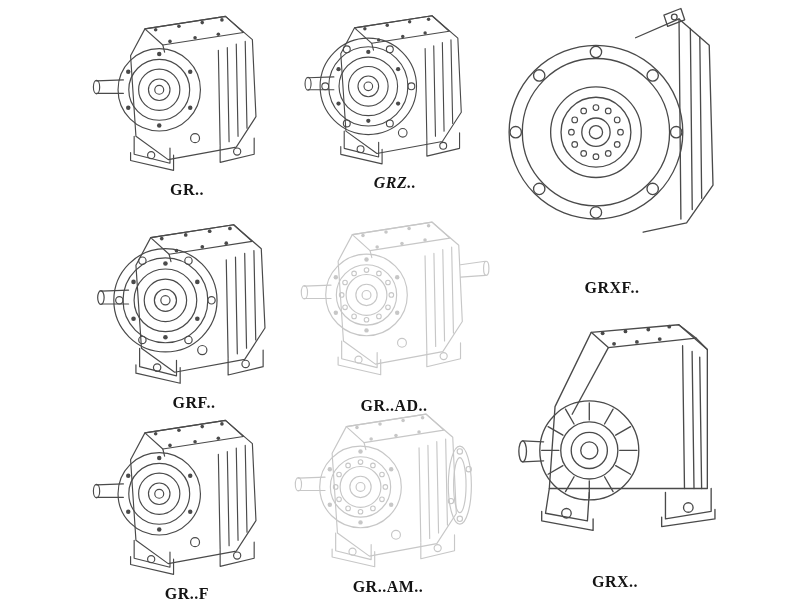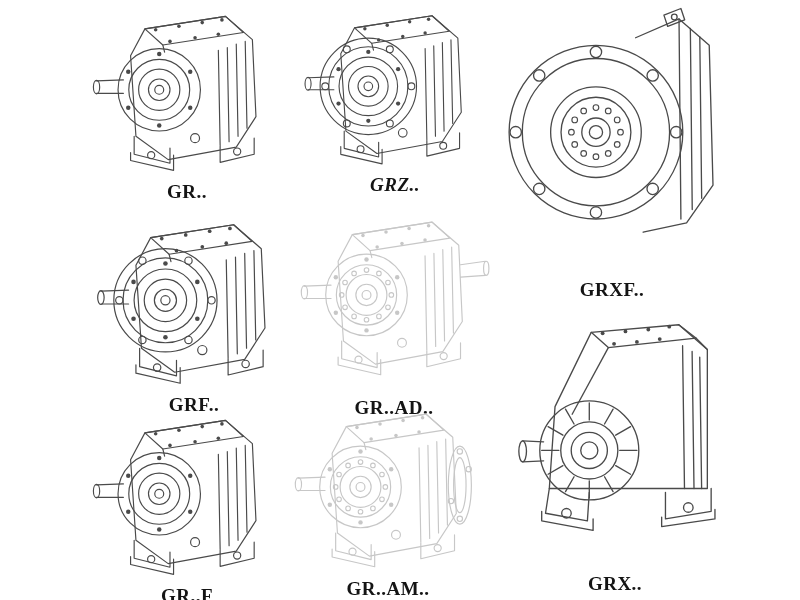--- a/index.html
+++ b/index.html
@@ -19,21 +19,21 @@
   }
   .figure .drawing {
     display: block;
     width: 100%;
     height: auto;
     color: var(--ink, #4a4a4a);
   }
   .figure.ghost .drawing { color: var(--ghost, #c7c7c7); }
   .figure-label {
     font-weight: bold;
-    font-size: 19px;
+    font-size: 16px;
     letter-spacing: 0.5px;
     color: var(--label, #141414);
     white-space: nowrap;
   }
   .defs { position: absolute; width: 0; height: 0; overflow: hidden; }
 </style>
 </head>
 <body>
 
 <div class="canvas">

